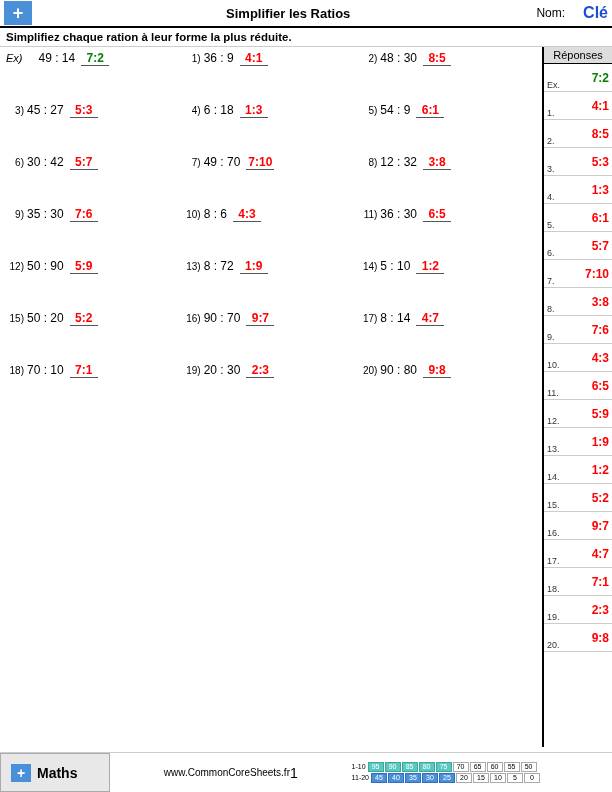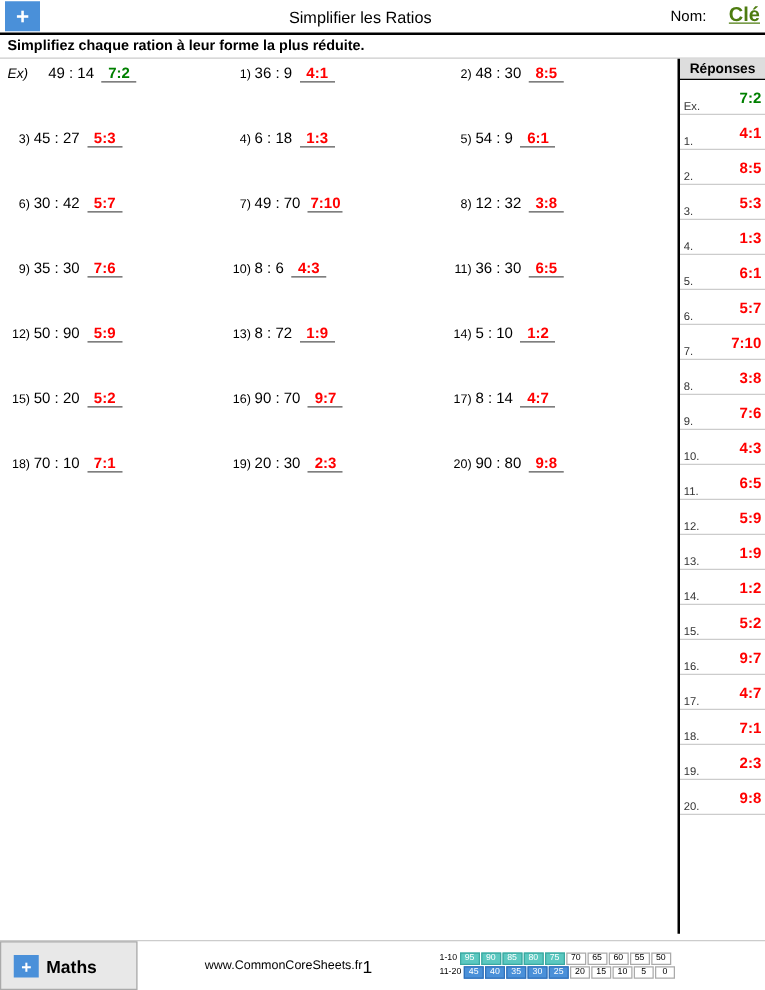--- a/index.html
+++ b/index.html
@@ -34,31 +34,30 @@
     .logo-plus {
       color: white;
       font-size: 18px;
       font-weight: bold;
       line-height: 1;
     }
     .header-title {
       flex: 1;
       text-align: center;
       font-size: 13px;
-      font-weight: normal;
+      font-weight: bold;
     }
     .header-nom {
       font-size: 12px;
       margin-right: 18px;
     }
     .header-cle {
       font-size: 16px;
       font-weight: bold;
-      color: #4d7c0f;
-      text-decoration: underline;
+      color: #1d4ed8;
     }
 
     
     .instruction {
       font-size: 11.5px;
       font-weight: bold;
       padding: 3px 6px;
       border-bottom: 1px solid #ccc;
     }
 
@@ -78,21 +77,21 @@
     
     .answers-col {
       width: 70px;
       border-left: 2px solid black;
       padding: 0;
       flex-shrink: 0;
     }
     .answers-header {
       background: #ddd;
       text-align: center;
-      font-weight: bold;
+      font-weight: normal;
       font-size: 11px;
       padding: 2px 0;
       border-bottom: 1px solid black;
     }
     .answer-row {
       display: flex;
       align-items: center;
       border-bottom: 1px solid #ccc;
       padding: 1px 3px;
       min-height: 26px;

